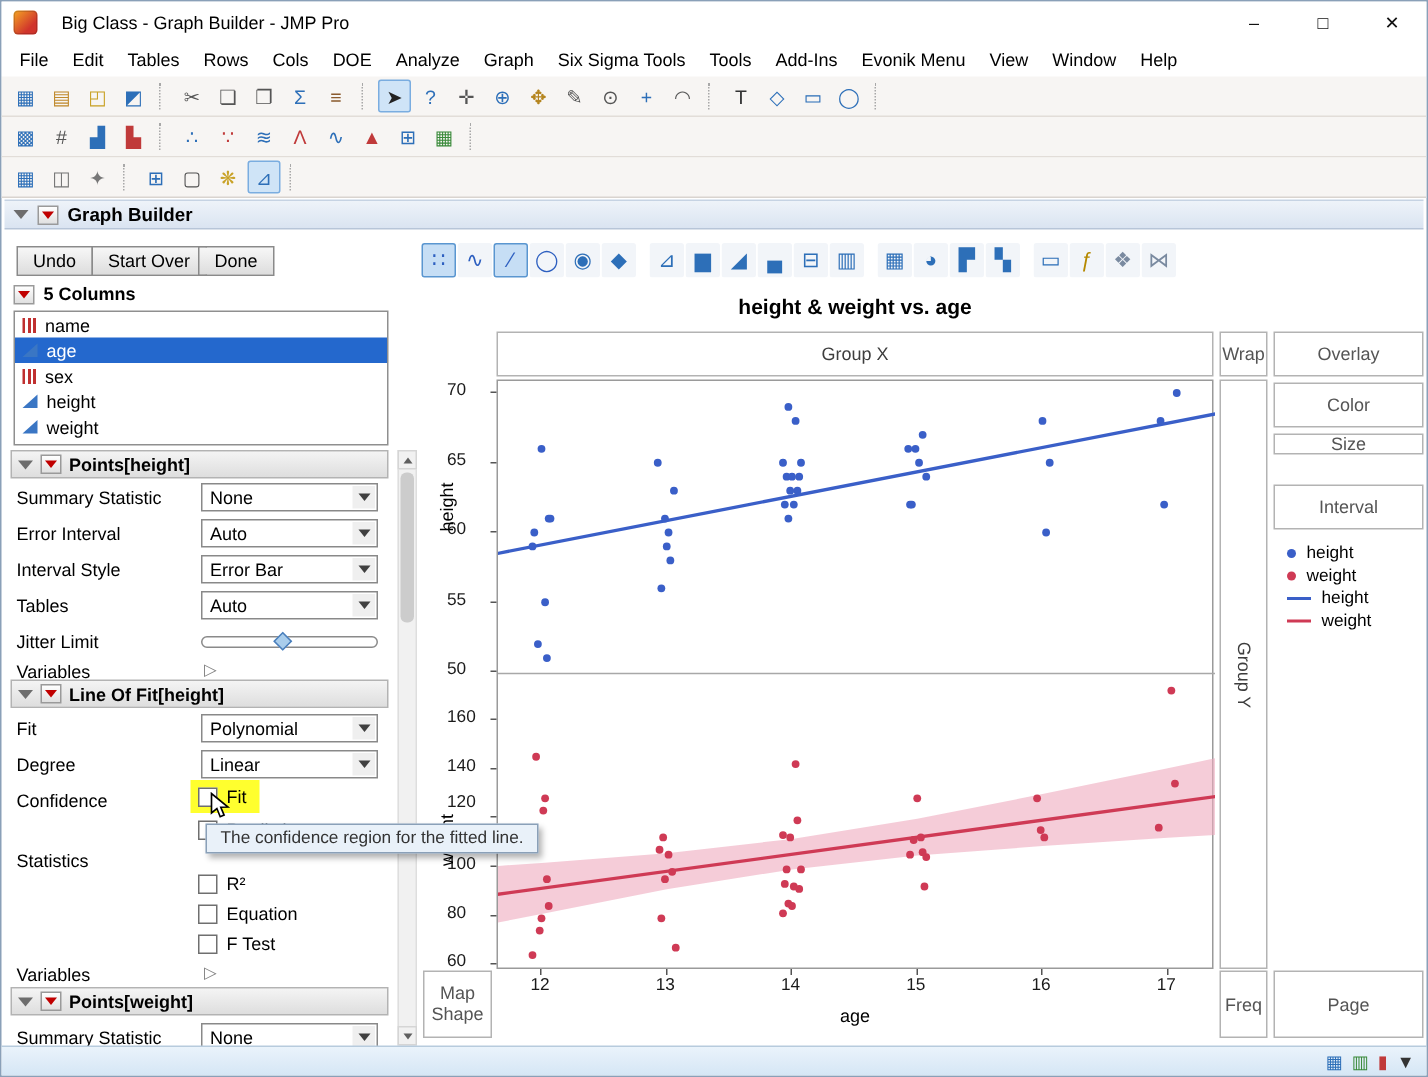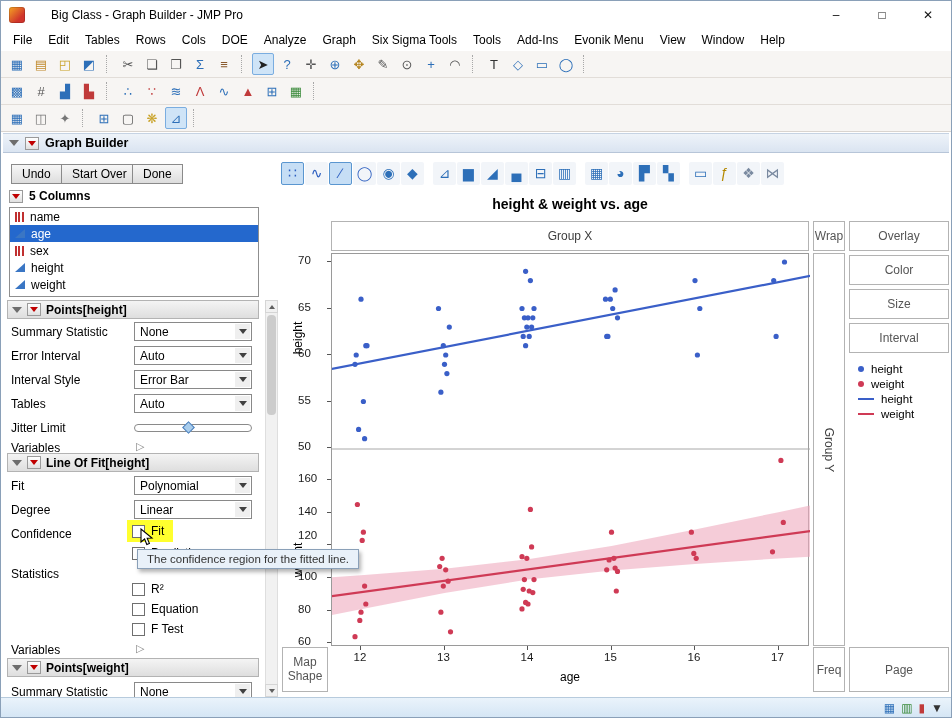--- a/index.html
+++ b/index.html
@@ -6,21 +6,21 @@
   html,body { width:952px; height:718px; }
   body {
     position:relative; overflow:hidden; background:#fff;
     font-family:"Liberation Sans", sans-serif; font-size:12px; color:#000;
     border:1px solid #8aa0b8;
   }
   
   #titlebar { position:absolute; top:0; left:0; right:0; height:28px; background:#fff; display:flex; align-items:center; }
   #app-logo { width:16px; height:16px; margin-left:8px; border-radius:3px;
     background:linear-gradient(135deg,#f5a623,#d0342c 70%); box-shadow:inset 0 0 0 1px rgba(0,0,0,.15); }
-  #win-title { margin-left:26px; font-size:12px;text-align:center; }
+  #win-title { margin-left:16px; font-size:12px;text-align:center; }
   #win-controls { position:absolute; right:0; top:0; height:28px; display:flex; }
   .win-btn { width:46px; height:28px; display:flex; align-items:center; justify-content:center; font-size:12px; color:#111; }
   
   #menubar { position:absolute; top:28px; left:0; right:0; height:22px; background:#fff; display:flex; align-items:center; padding-left:4px; }
   .menu-item { padding:3px 8px; font-size:12px; }
   
   .toolbar { position:absolute; left:0; right:0; background:#f7f5f3; border-bottom:1px solid #e2ddd8; display:flex; align-items:center; padding-left:5px; gap:2px; }
   #tb1 { top:50px; height:27px; }
   #tb2 { top:77px; height:27px; }
   #tb3 { top:104px; height:27px; border-bottom:1px solid #d9d4cf; }
@@ -77,21 +77,21 @@
   #sb-up::after { content:""; border-left:3.5px solid transparent; border-right:3.5px solid transparent; border-bottom:4.5px solid #5f5f5f; }
   #sb-down::after { content:""; border-left:3.5px solid transparent; border-right:3.5px solid transparent; border-top:4.5px solid #5f5f5f; }
   #sb-thumb { position:absolute; left:266px; top:314px; width:9px; height:100px; background:#cccccc; border-radius:4px; }
   
   #graph-title { position:absolute; left:330px; top:195px; width:478px; text-align:center; font-weight:bold; font-size:14px; }
   .zone { position:absolute; background:#fff; border:1px solid #b3b3b3; color:#555; display:flex; align-items:center; justify-content:center; font-size:12px; text-align:center; }
   #zone-groupx { left:330px; top:220px; width:478px; height:30px; color:#3d3d3d; }
   #zone-wrap { left:812px; top:220px; width:32px; height:30px; }
   #zone-overlay { left:848px; top:220px; width:100px; height:30px; }
   #zone-color { left:848px; top:254px; width:100px; height:30px; }
-  #zone-size { left:848px; top:288px; width:100px; height:30px; }
+  #zone-size { left:848px; top:288px; width:100px; height:14px; }
   #zone-interval { left:848px; top:322px; width:100px; height:30px; }
   #zone-groupy { left:812px; top:252px; width:32px; height:393px; color:#3d3d3d; }
   #zone-groupy span { transform:rotate(90deg); white-space:nowrap; }
   #zone-mapshape { left:281px; top:646px; width:46px; height:45px; line-height:1.15; padding:2px; }
   #zone-freq { left:812px; top:646px; width:32px; height:45px; }
   #zone-page { left:848px; top:646px; width:100px; height:45px; }
   #plot { position:absolute; left:330px; top:252px; width:478px; height:393px; background:#fff; border:1px solid #9a9a9a; }
   #plot-svg { position:absolute; left:0; top:0; }
   #legend { position:absolute; left:857px; top:360px; }
   .leg-item { display:flex; align-items:center; gap:7px; height:15px; font-size:11.5px; }

